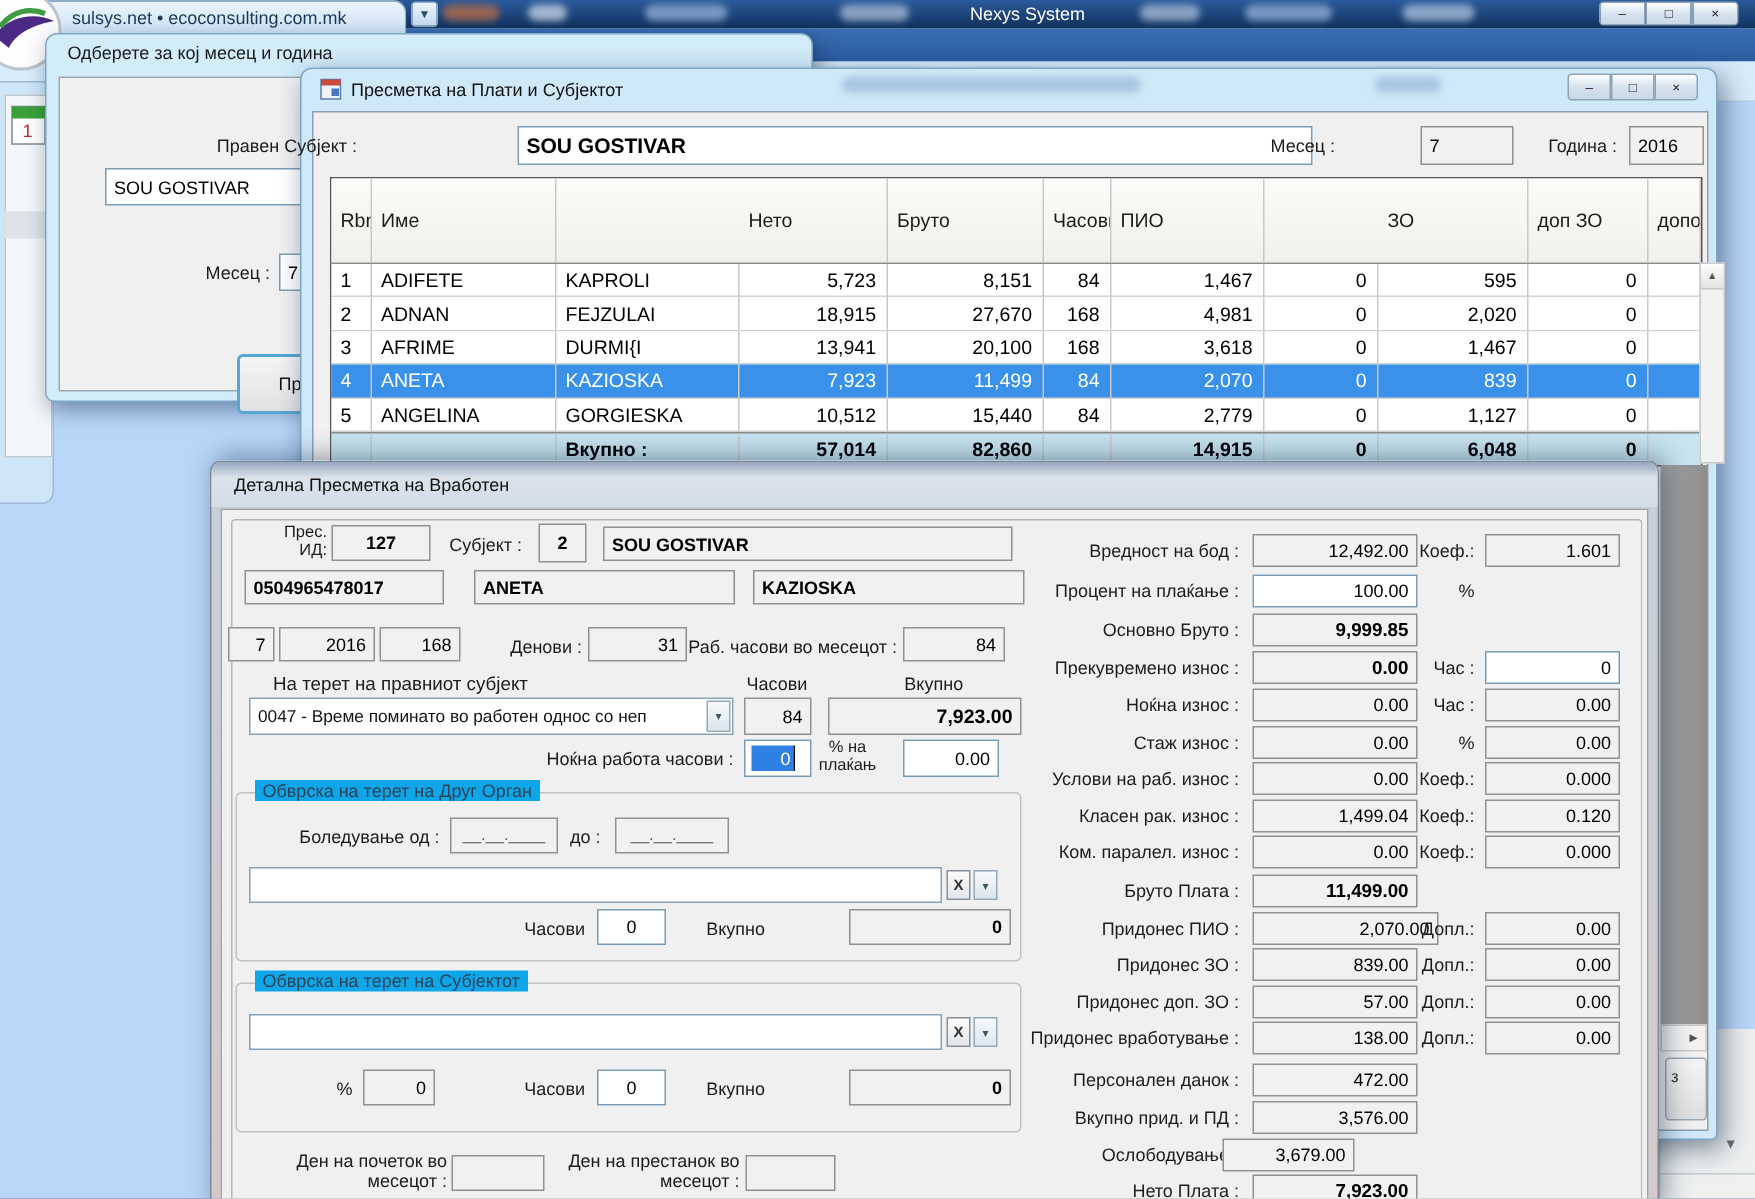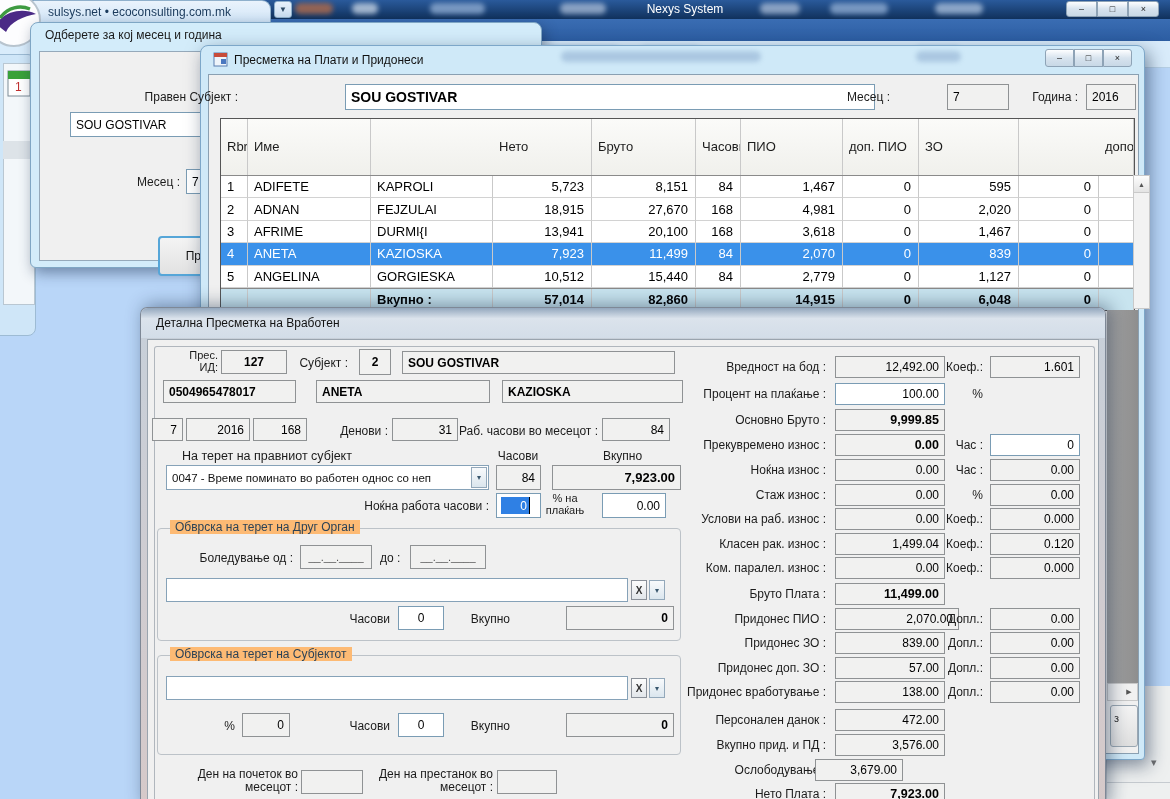--- a/index.html
+++ b/index.html
@@ -14,21 +14,21 @@
   .lbl{position:absolute;font-size:12px;color:#1b1b1b;white-space:nowrap;}
   .lbl.r{text-align:right;}
   .lbl.c{text-align:center;}
   .box{position:absolute;border:1px solid #8f9294;background:#f1f1f0;font-size:12px;color:#000;
        display:flex;align-items:center;padding:0 5px;white-space:nowrap;overflow:hidden;box-sizing:border-box;}
   .box.w{background:#fff;border-color:#7a9cb4;}
   .box.b{font-weight:bold;}
   .jr{justify-content:flex-end;}
   .jc{justify-content:center;}
   .grp{position:absolute;border:1px solid #bcc2c8;border-radius:4px;box-sizing:border-box;}
-  .gt{position:absolute;top:-9px;left:12px;background:#fdba74;padding:0 5px;font-size:12px;color:#2d4356;white-space:nowrap;}
+  .gt{position:absolute;top:-9px;left:12px;background:#0ea5e9;padding:0 5px;font-size:12px;color:#2d4356;white-space:nowrap;}
   .combo{position:absolute;background:#fff;border:1px solid #86a2b8;display:flex;align-items:center;
          font-size:11.5px;color:#111;padding-left:5px;box-sizing:border-box;white-space:nowrap;overflow:hidden;}
   .cbtn{position:absolute;border:1px solid #93a8ba;background:linear-gradient(#f8fafc,#dbe6ee);
         display:flex;align-items:center;justify-content:center;font-size:8px;color:#39576e;box-sizing:border-box;}
   .xbtn{position:absolute;border:1px solid #8a9099;background:linear-gradient(#fcfcfc,#e2e6ea);
         display:flex;align-items:center;justify-content:center;font-size:10px;font-weight:bold;color:#333;box-sizing:border-box;}
   .capbtn{border:1px solid #8ea3b6;background:linear-gradient(#fdfeff,#d7e3ee 50%,#c8d8e6);
           display:flex;align-items:center;justify-content:center;font-size:9px;color:#222;box-sizing:border-box;}
   .blob{position:absolute;border-radius:6px;filter:blur(2.5px);}
   .trow{position:absolute;left:0;width:913px;height:23px;box-sizing:border-box;}
@@ -138,21 +138,21 @@
        border-radius:8px 8px 4px 4px;box-shadow:4px 6px 18px rgba(15,35,65,.5);box-sizing:border-box;">
 
     <div class="blob" style="left:360px;top:5px;width:200px;height:11px;background:#7f9fc6;opacity:.45;"></div>
     <div class="blob" style="left:715px;top:5px;width:45px;height:11px;background:#7f9fc6;opacity:.45;"></div>
 
     <svg class="abs" style="left:12px;top:6px;" width="15" height="15" viewBox="0 0 15 15">
       <rect x="1" y="1" width="13" height="13" fill="#eef4fa" stroke="#5a7fb0"></rect>
       <rect x="1" y="1" width="13px" height="4" fill="#c74b3a"></rect>
       <rect x="8" y="7" width="5" height="5" fill="#4a78c0"></rect>
     </svg>
-    <div class="abs" style="left:33px;top:7px;font-size:12px;color:#111;white-space:nowrap;">Пресметка на Плати и Придонеси</div>
+    <div class="abs" style="left:33px;top:7px;font-size:12px;color:#111;white-space:nowrap;">Пресметка на Плати и Субјектот</div>
     <div class="abs" style="left:844px;top:3px;display:flex;">
       <div class="capbtn" style="width:29px;height:18px;border-radius:3px 0 0 3px;">
           <span>–</span>
         </div>
       <div class="capbtn" style="width:29px;height:18px;">
           <span>□</span>
         </div>
       <div class="capbtn" style="width:29px;height:18px;border-radius:0 3px 3px 0;">
           <span>×</span>
         </div>
@@ -187,25 +187,25 @@
         </div>
         <div class="hcell" style="left: 371px; width: 104px;">
           <span>Бруто</span>
         </div>
         <div class="hcell" style="left: 475px; width: 45px;">
           <span>Часови</span>
         </div>
         <div class="hcell" style="left: 520px; width: 102px;">
           <span>ПИО</span>
         </div>
-        <div class="hcell" style="left: 622px; width: 76px;">
-          <span>доп. ПИО</span>
-        </div>
         <div class="hcell" style="left: 698px; width: 100px;">
           <span>ЗО</span>
+        </div>
+        <div class="hcell" style="left: 798px; width: 80px;">
+          <span>доп ЗО</span>
         </div>
         <div class="hcell" style="left: 878px; width: 35px;">
           <span>допол</span>
         </div>
       </div>
     <div class="abs" style="left:0;top:57px;width:913px;" id="tbl-rows">
         <div class="trow" style="top: 0px; height: 22.4px; background: rgb(255, 255, 255); color: rgb(0, 0, 0);">
           <div class="tcell tl" style="left: 0px; width: 27px;">1</div>
           <div class="tcell tl" style="left: 27px; width: 123px;">ADIFETE</div>
           <div class="tcell tl" style="left: 150px; width: 122px;">KAPROLI</div>

